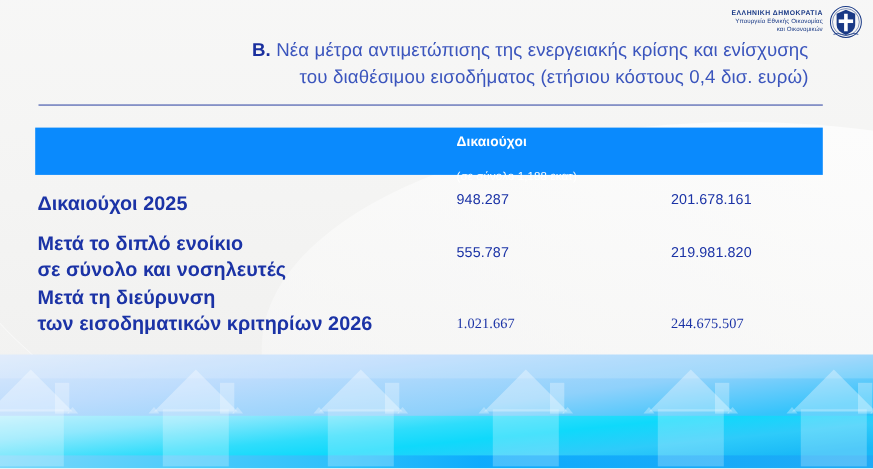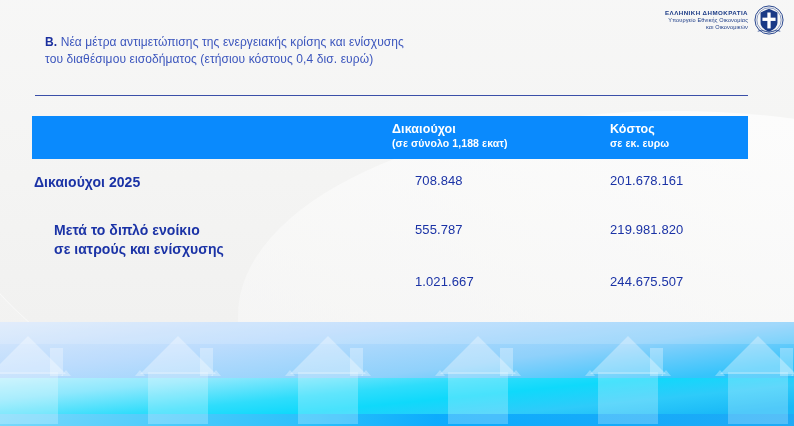--- a/index.html
+++ b/index.html
@@ -52,26 +52,27 @@
   .logo-line1{
     font-size:6.2px; font-weight:bold; letter-spacing:.45px;
   }
   .logo-line2,.logo-line3{
     font-size:5.6px; letter-spacing:.1px;
   }
   .logo-emblem{ width:30px; height:30px; flex:none; }
 
   
   .title{
-    position:absolute; left:45px; top:34px;
+    position:absolute; left:35px; top:34px;
     width:700px;
-    font-size:12px;
+    font-size:17px;
     line-height:1.42;
     color:#3b55bd;
     letter-spacing:.1px;
+    text-align:right;
   }
   .title b{ color:#1a2f9e; font-weight:bold; }
 
   .divider{
     position:absolute; left:35px; top:95px;
     width:713px; height:1.4px;
     background:#3a4fa8;
   }
 
   
@@ -83,55 +84,55 @@
     position:relative;
     height:43px;
     background:#0a8afd;
     color:#ffffff;
   }
   .th{
     position:absolute; top:5px;
     line-height:1.3;
   }
   .th-main{ font-size:12.5px; font-weight:bold; letter-spacing:.1px; }
-  .th-sub{ font-size:10.5px; font-weight:bold; letter-spacing:.1px; }
-
-  .th-benef{ left:360px; }
+  .th-sub{ font-size:10.5px; font-weight:normal; letter-spacing:.1px;margin-top:18px; }
+
+  .th-benef{ left:383px; }
   .th-cost { left:578px; }
 
   .row{
     position:relative;
     color:#1b33a6;
   }
   .row-label{
     position:absolute; left:2px;
-    font-size:14px; font-weight:bold; line-height:1.35;
+    font-size:18px; font-weight:bold; line-height:1.35;
     letter-spacing:.05px;
   }
   .row-v1{
     position:absolute; left:383px;
     font-size:13px; letter-spacing:.1px;
   }
   .row-v2{
     position:absolute; left:578px;
     font-size:13px; letter-spacing:.1px;
   }
 
   .r0{ height:42px; }
   .r1{ height:53px; }
   .r2{ height:53px; }
 
   .r0 .row-label{ top:14px; }
   .r0 .row-v1,.r0 .row-v2{ top:14px; }
 
-  .r1 .row-label{ top:20px;margin-left:20px; }
+  .r1 .row-label{ top:8px; }
   .r1 .row-v1,.r1 .row-v2{ top:21px; }
 
   .r2 .row-label{ top:4px; }
-  .r2 .row-v1,.r2 .row-v2{ top:20px; }
+  .r2 .row-v1,.r2 .row-v2{ top:32px;font-family:Liberation Serif, serif; }
 
   
   .band{
     position:absolute; left:0; bottom:0;
     width:794px; height:104px;
     overflow:hidden;
   }
 </style>
 </head>
 <body>
@@ -165,44 +166,44 @@
 
   <div class="divider"></div>
 
   <div class="table">
 
     <div class="thead">
       <div class="th th-benef">
         <div class="th-main">Δικαιούχοι</div>
         <div class="th-sub">(σε σύνολο 1,188 εκατ)</div>
       </div>
-      <div class="th th-cost">
-        <div class="th-main">Κόστος</div>
-        <div class="th-sub">σε εκ. ευρω</div>
-      </div>
     </div>
 
     <div class="row r0">
       <div class="row-label">
         <span>Δικαιούχοι 2025</span>
       </div>
-      <div class="row-v1">708.848</div>
+      <div class="row-v1">948.287</div>
       <div class="row-v2">201.678.161</div>
     </div>
 
     <div class="row r1">
       <div class="row-label">
         <span>Μετά το διπλό ενοίκιο</span><br>
-        <span>σε ιατρούς και ενίσχυσης</span>
+        <span>σε σύνολο και νοσηλευτές</span>
       </div>
       <div class="row-v1">555.787</div>
       <div class="row-v2">219.981.820</div>
     </div>
 
     <div class="row r2">
+      <div class="row-label">
+        <span>Μετά τη διεύρυνση</span><br>
+        <span>των εισοδηματικών κριτηρίων 2026</span>
+      </div>
       <div class="row-v1">1.021.667</div>
       <div class="row-v2">244.675.507</div>
     </div>
 
   </div>
 
   <div class="band">
     <svg width="794" height="104" viewBox="0 0 794 104" preserveAspectRatio="none">
       <defs>
         <linearGradient id="skyGrad" x1="0" y1="0" x2="1" y2="1">

